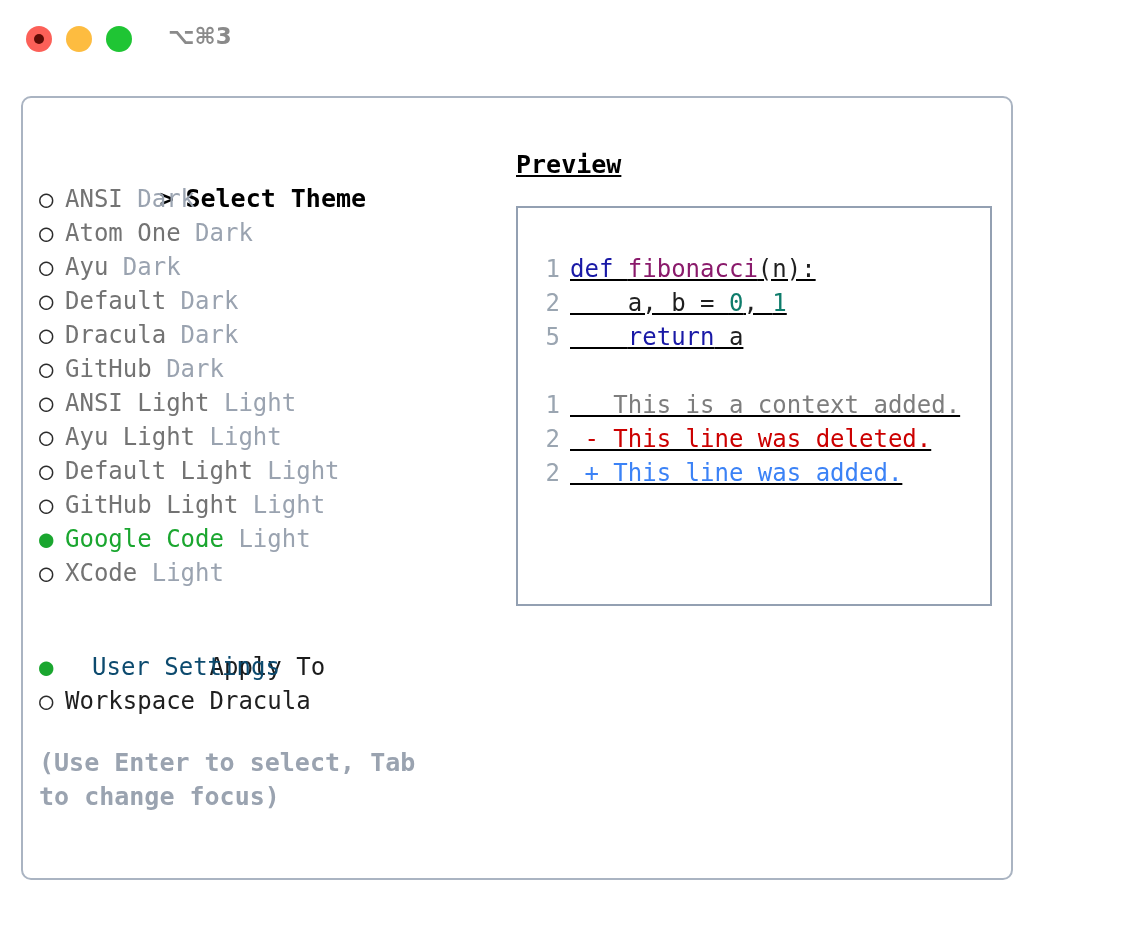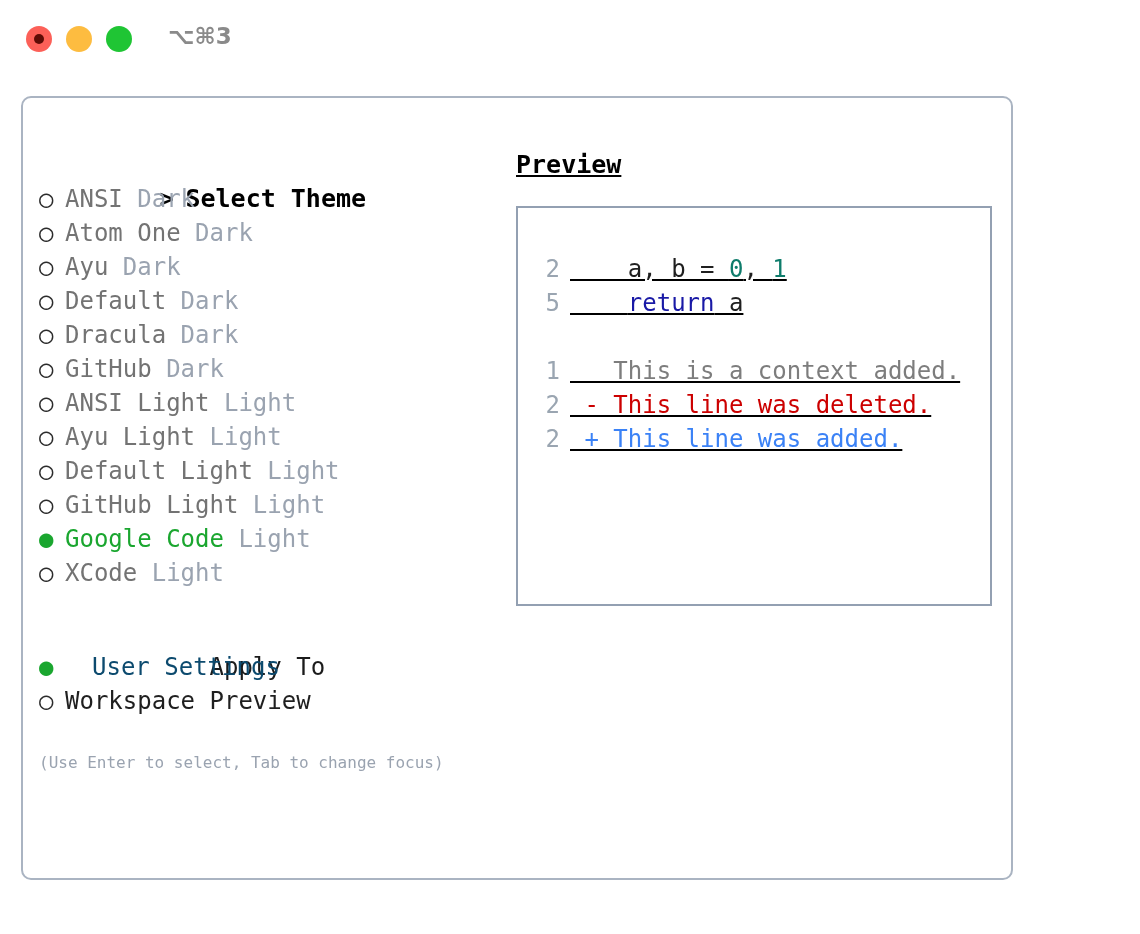--- a/index.html
+++ b/index.html
@@ -119,25 +119,26 @@
   #apply-to-label {
     padding-left: 26px;
     color: #1b1b1b;
   }
 
   .apply-name { color: #1f1f1f; }
   .apply-name.selected { color: #0c4a6e; margin-left: 27px; }
 
   #hint-text {
     margin-top: 28px;
-    font-size: 16px;
+    font-size: 25px;
     line-height: 34px;
     color: #9aa3b0;
     width: 410px;
     white-space: pre-wrap;
+    font-weight: bold;
   }
 
   
   #preview-column {
     position: absolute;
     left: 493px;
     top: 50px;
     width: 500px;
     text-decoration: underline;
   }
@@ -219,32 +220,33 @@
           <div class="row"><span class="marker on">●</span><span class="theme-name selected">Google Code</span><span class="theme-variant"> Light</span></div>
           <div class="row"><span class="marker off">○</span><span class="theme-name">XCode</span><span class="theme-variant"> Light</span></div>
         </div>
 
       <div id="apply-to-block">
         <div class="row" id="apply-to-label-row">
           <span id="apply-to-label">Apply To</span>
         </div>
         <div id="apply-to-list">
             <div class="row"><span class="marker on">●</span><span class="apply-name selected">User Settings</span></div>
-            <div class="row"><span class="marker off">○</span><span class="apply-name">Workspace Preview</span></div>
+            <div class="row"><span class="marker off">○</span><span class="apply-name">Workspace Dracula</span></div>
           </div>
       </div>
 
       <div id="hint-text">(Use Enter to select, Tab to change focus)</div>
     </div>
 
     <div id="preview-column">
       <div id="preview-title">Preview</div>
 
       <div id="code-box">
         <div id="code-lines">
+            <div class="code-line"><span class="ln">1</span><span class="code-text"><span class="tok-kw">def </span><span class="tok-fn">fibonacci</span><span class="tok-pl">(n):</span></span></div>
             <div class="code-line"><span class="ln">2</span><span class="code-text"><span class="tok-pl">    a, b = </span><span class="tok-num">0</span><span class="tok-pl">, </span><span class="tok-num">1</span></span></div>
             <div class="code-line"><span class="ln">5</span><span class="code-text"><span class="tok-pl">    </span><span class="tok-kw">return</span><span class="tok-pl"> a</span></span></div>
           </div>
         <div class="spacer-line"></div>
         <div id="diff-lines">
             <div class="code-line"><span class="ln">1</span><span class="code-text diff-ctx">   This is a context added.</span></div>
             <div class="code-line"><span class="ln">2</span><span class="code-text diff-del"> - This line was deleted.</span></div>
             <div class="code-line"><span class="ln">2</span><span class="code-text diff-add"> + This line was added.</span></div>
           </div>
       </div>

